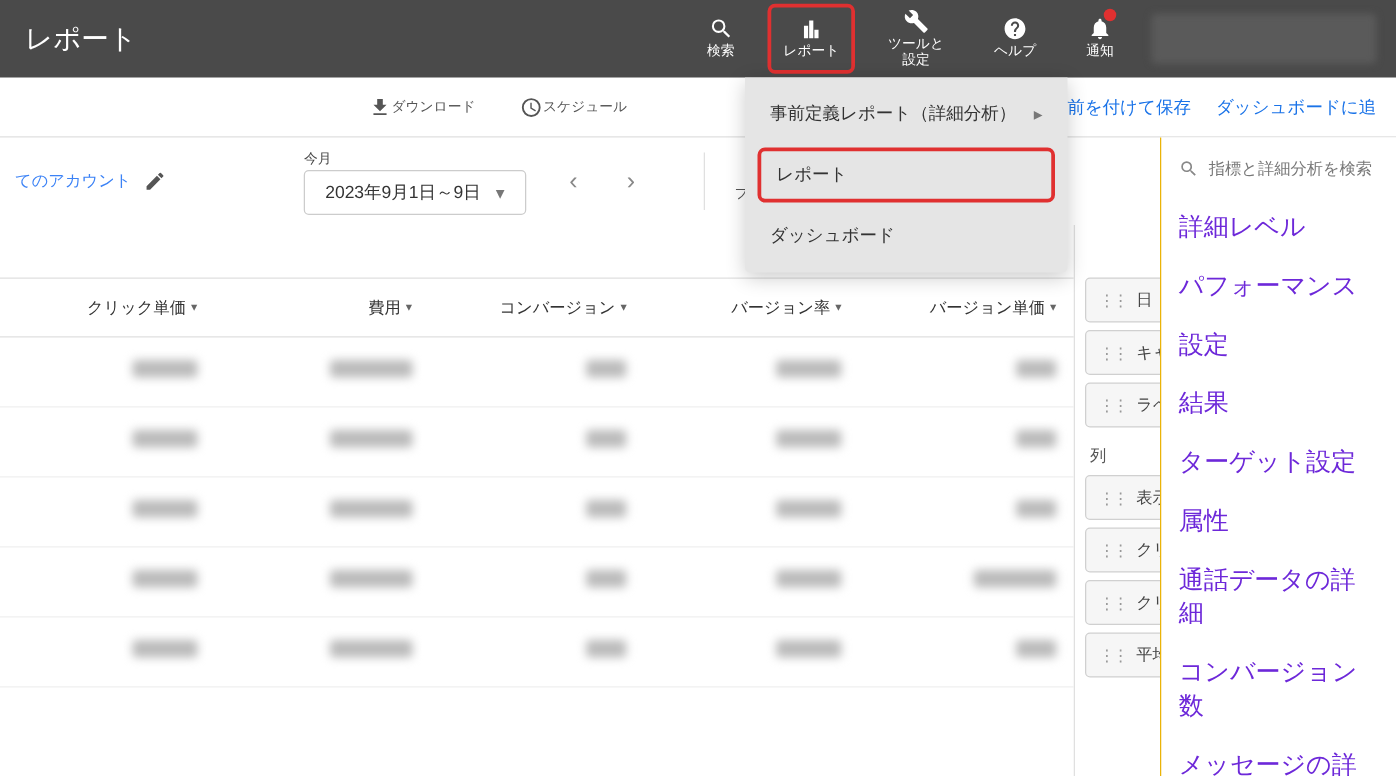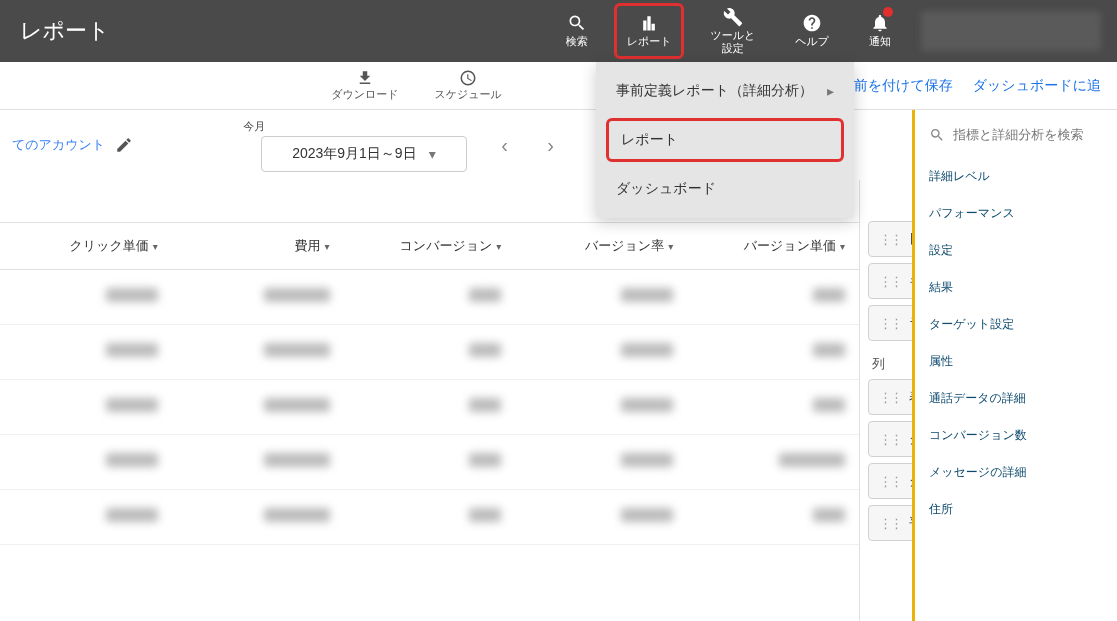--- a/index.html
+++ b/index.html
@@ -12,36 +12,36 @@
     .top-nav { display: flex; gap: 12px; }
     .top-nav-item { display: flex; flex-direction: column; align-items: center; justify-content: center; padding: 4px 14px; cursor: pointer; font-size: 11px; position: relative; }
     .top-nav-item .nav-label { margin-top: 2px; line-height: 1.2; text-align: center; white-space: pre-line; }
     .top-nav-item.outlined { border: 3px solid #e03030; border-radius: 6px; padding: 3px 10px; }
     .notif-dot { position: absolute; top: 4px; right: 12px; width: 10px; height: 10px; background: #e03030; border-radius: 50%; }
     .account-box { width: 180px; height: 40px; background: #5a5a5a; border-radius: 4px; margin-left: 16px; filter: blur(3px); }
 
     
     .subbar { height: 48px; border-bottom: 1px solid #e0e0e0; display: flex; align-items: center; padding: 0 16px; }
     .subbar-spacer { flex: 1; }
-    .subbar-item { display: flex; flex-direction: column; align-items: center; font-size: 11px; color: #555; padding: 0 18px; cursor: pointer; }
+    .subbar-item { display: flex; align-items: center; font-size: 11px; color: #555; padding: 0 18px; cursor: pointer; }
     .subbar-link { color: #1a73e8; font-size: 14px; margin-left: 20px; cursor: pointer; }
 
     
     .dropdown-menu { position: absolute; top: 62px; left: 596px; width: 258px; background: #e5e5e5; border-radius: 0 0 4px 4px; box-shadow: 0 4px 16px rgba(0,0,0,0.2); z-index: 100; padding: 6px 0; }
     .dropdown-item { display: flex; align-items: center; padding: 14px 20px; font-size: 14px; color: #333; cursor: pointer; }
     .dropdown-item.outlined { border: 3px solid #e03030; border-radius: 6px; margin: 4px 10px; padding: 10px 12px; }
     .dropdown-arrow { margin-left: auto; color: #777; }
 
     
     .filter-row { height: 70px; display: flex; align-items: center; padding: 0 12px; }
     .account-label { font-size: 13px; color: #3b82f6; margin-right: 10px; }
     .pencil { color: #555; cursor: pointer; }
     .date-block { margin-left: 110px; }
     .date-label { font-size: 11px; color: #444; margin-bottom: 2px; display: block; }
-    .date-picker { border: 1px solid #ccc; border-radius: 4px; padding: 8px 30px; display: flex; align-items: center; gap: 12px; font-size: 14px; color: #333; cursor: pointer; margin-left: 18px; }
+    .date-picker { border: 1px solid #ccc; border-radius: 4px; padding: 8px 16px; display: flex; align-items: center; gap: 12px; font-size: 14px; color: #333; cursor: pointer; }
     .nav-arrows { display: flex; gap: 10px; margin-left: 20px; }
     .nav-arrow { width: 36px; height: 36px; display: flex; align-items: center; justify-content: center; color: #888; cursor: pointer; font-size: 20px; }
     .filter-col { display: flex; flex-direction: column; align-items: center; margin-left: 40px; font-size: 11px; color: #555; border-left: 1px solid #e0e0e0; padding-left: 24px; height: 46px; justify-content: center; }
 
     
     .main { display: flex; height: calc(621px - 62px - 48px - 70px); }
     .table-area { flex: 1; padding: 12px 0 0 0; position: relative; }
     .trash-row { display: flex; justify-content: flex-end; padding: 0 22px 10px 0; }
     .trash { color: #555; cursor: pointer; }
     .table-header { display: flex; border-top: 1px solid #e0e0e0; border-bottom: 1px solid #e0e0e0; padding: 14px 0; }
@@ -58,23 +58,23 @@
     .config-header-row { display: flex; justify-content: flex-end; padding: 0 8px 6px; }
     .caret-down { color: #666; cursor: pointer; }
     .chip { border: 1px solid #d0d0d0; background: #f6f6f6; border-radius: 4px; padding: 8px 10px; margin: 6px 0; display: flex; align-items: center; font-size: 13px; color: #444; cursor: pointer; }
     .chip .grip { color: #999; margin-right: 8px; letter-spacing: -2px; }
     .chip .sort-asc { margin-left: 6px; color: #777; }
     .chip .chip-caret { margin-left: auto; color: #777; }
     .section-label { font-size: 13px; color: #555; margin: 14px 0 6px 4px; }
     .chip-sub { color: #888; font-size: 12px; margin-left: 4px; }
 
     
-    .right-sidebar { width: 205px; border-left: 3px solid #eab308; padding: 10px 12px; position: absolute; right: 0; top: 110px; bottom: 0; background: #fff; }
+    .right-sidebar { width: 189px; border-left: 1px solid #eab308; padding: 10px 12px; position: absolute; right: 0; top: 110px; bottom: 0; background: #fff; }
     .search-row { display: flex; align-items: center; gap: 8px; color: #777; font-size: 13px; padding: 6px 2px 14px; }
-    .cat-item { font-size: 12px; color: #0c4a6e; padding: 10px 2px; cursor: pointer; }
+    .cat-item { font-size: 20px; color: #6d28d9; padding: 10px 2px; cursor: pointer; }
 
     svg { display: block; }
     .icon-white { fill: #fff; }
     .icon-dark { fill: #555; }
   </style>
 </head>
 <body>
 
 <div class="top-header">
   <div class="top-title">レポート</div>

